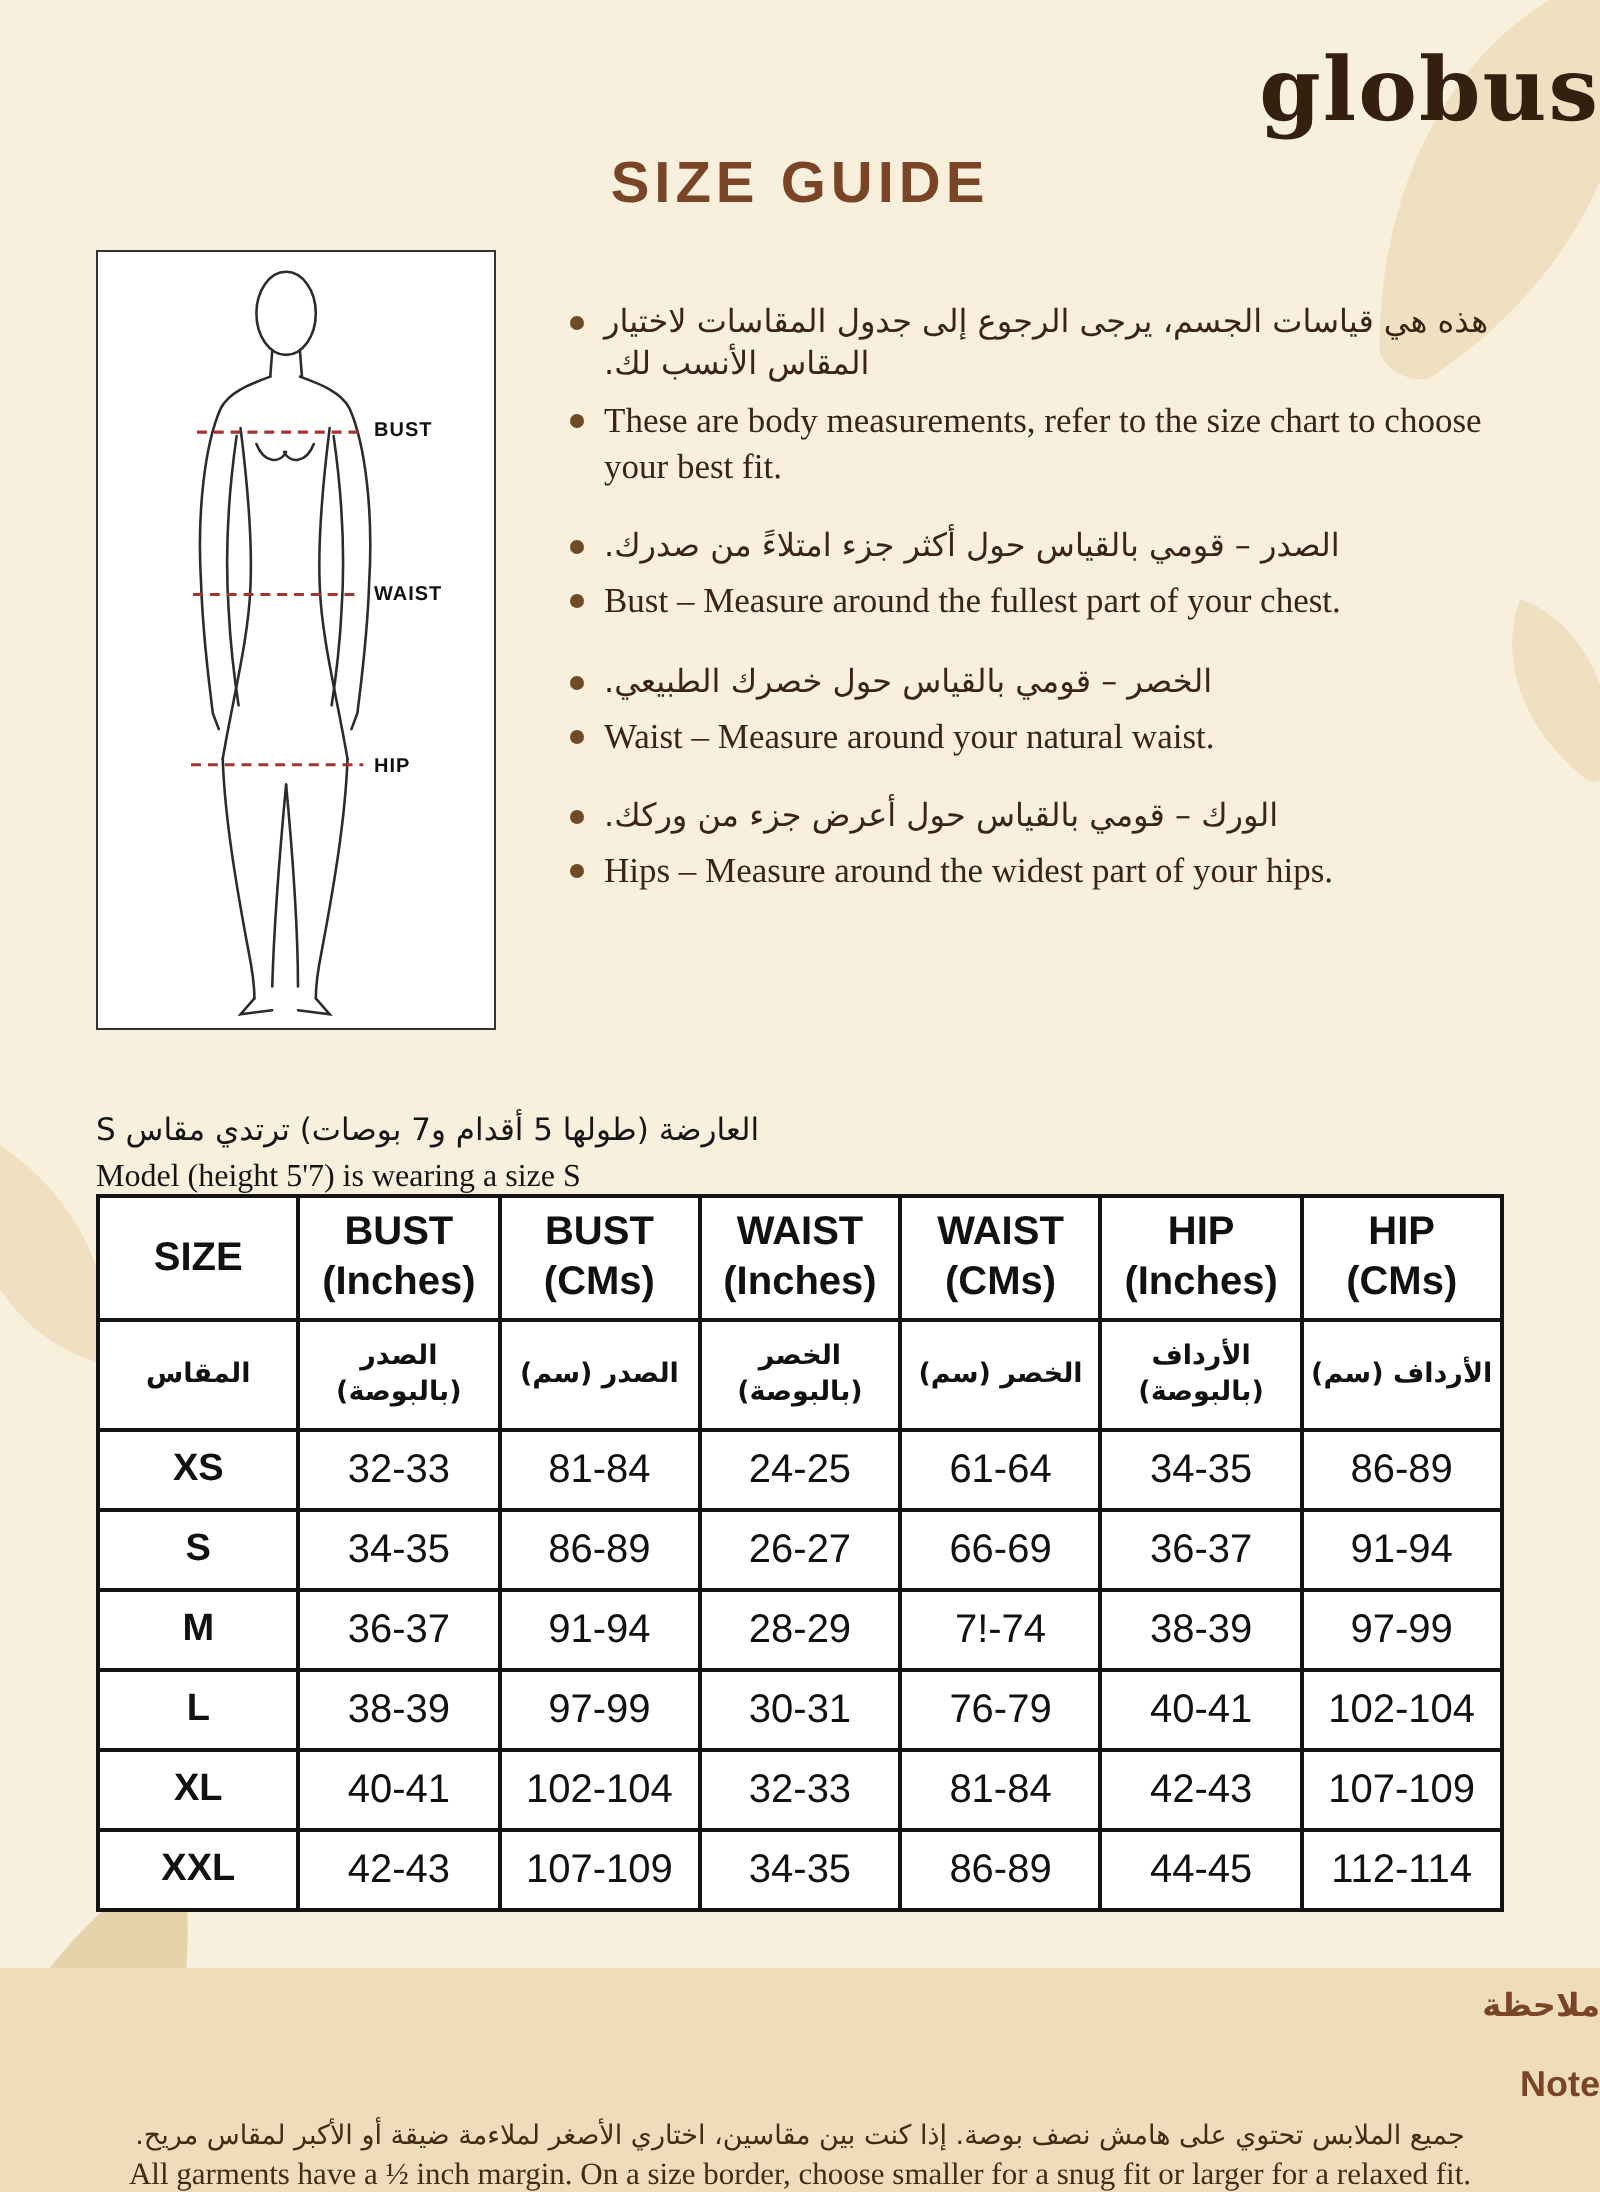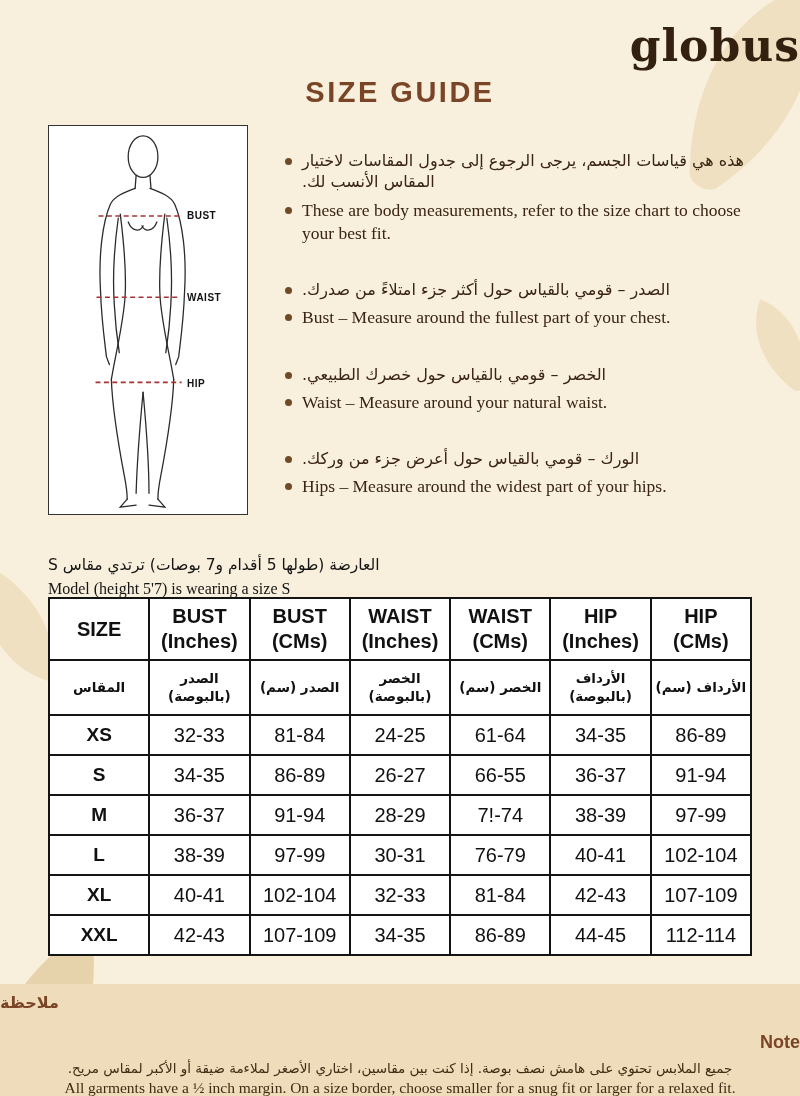--- a/index.html
+++ b/index.html
@@ -23,21 +23,21 @@
   .figure-box{position:absolute;left:48px;top:125px;width:200px;height:390px;
     background:#ffffff;border:1.5px solid #333;}
   .figure-box svg{position:absolute;inset:0;width:100%;height:100%;}
   .fig-label{position:absolute;font-family:"Liberation Sans",sans-serif;
     font-weight:700;font-size:10px;color:#111;letter-spacing:.5px;}
   .fl-bust{left:138px;top:84px;}
   .fl-waist{left:138px;top:166px;}
   .fl-hip{left:138px;top:252px;}
 
   .instructions{position:absolute;left:285px;top:150px;width:478px;
-    display:flex;flex-direction:column;gap:34px;}
+    display:flex;flex-direction:column;gap:17px;}
   .group{display:flex;flex-direction:column;gap:6px;}
   .b-item{display:flex;gap:10px;align-items:flex-start;line-height:1.33;}
   .dot{flex:0 0 auto;width:7px;height:7px;border-radius:50%;background:#6f4a26;margin-top:8px;}
   .b-item.ar .text{font-family:"DejaVu Sans",sans-serif;font-size:16px;color:var(--ink);}
   .b-item.en .text{font-family:"Liberation Serif",serif;font-size:17.5px;color:var(--ink);}
   .b-item .text{display:block;text-align:left;}
 
   .model-note{position:absolute;left:48px;top:529px;line-height:1.55;color:#151515;}
   .model-note .ar{font-family:"DejaVu Sans",sans-serif;font-size:15.5px;display:block;text-align:left;margin-top:24px;}
   .model-note .en{font-family:"Liberation Serif",serif;font-size:16px;display:block;}
@@ -46,21 +46,21 @@
     border-collapse:collapse;background:#fff;table-layout:fixed;}
   table.size-table td{border:2px solid var(--border);text-align:center;
     vertical-align:middle;padding:0;color:#111;}
   tr.h1 td{height:62px;font-family:"Liberation Sans",sans-serif;font-weight:700;font-size:20px;line-height:1.25;}
   tr.h2 td{height:55px;font-family:"DejaVu Sans",sans-serif;font-weight:700;font-size:13.5px;line-height:1.3;}
   tr.data td{height:40px;font-family:"Liberation Sans",sans-serif;font-size:20px;}
   tr.data td.size{font-weight:700;font-size:19px;}
 
   .note-band{position:absolute;left:0;top:984px;width:800px;height:112px;background:var(--band);}
   .note-band .inner{position:relative;z-index:2;padding-top:9px;}
-  .nb-title-ar{text-align:left;font-family:"DejaVu Sans",sans-serif;font-weight:700;font-size:16px;color:var(--brown);}
+  .nb-title-ar{text-align:right;font-family:"DejaVu Sans",sans-serif;font-weight:700;font-size:16px;color:var(--brown);}
   .nb-title-en{text-align:right;font-family:"Liberation Sans",sans-serif;font-weight:700;font-size:18px;color:var(--brown);margin-top:20px;padding-left:32px;}
   .nb-ar{text-align:center;font-family:"DejaVu Sans",sans-serif;font-size:13.5px;color:#402b14;margin-top:7px;}
   .nb-en{text-align:center;font-family:"Liberation Serif",serif;font-size:15.5px;color:#402b14;margin-top:3px;}
 </style>
 </head>
 <body>
 
 <div class="page">
 
   <svg class="leaf" style="right:-38px;top:-28px;width:170px;height:230px;transform:rotate(28deg);" viewBox="0 0 100 160">
@@ -231,21 +231,21 @@
         <td>24-25</td>
         <td>61-64</td>
         <td>34-35</td>
         <td>86-89</td>
       </tr>
       <tr class="data">
         <td class="size">S</td>
         <td>34-35</td>
         <td>86-89</td>
         <td>26-27</td>
-        <td>66-55</td>
+        <td>66-69</td>
         <td>36-37</td>
         <td>91-94</td>
       </tr>
       <tr class="data">
         <td class="size">M</td>
         <td>36-37</td>
         <td>91-94</td>
         <td>28-29</td>
         <td>7!-74</td>
         <td>38-39</td>

